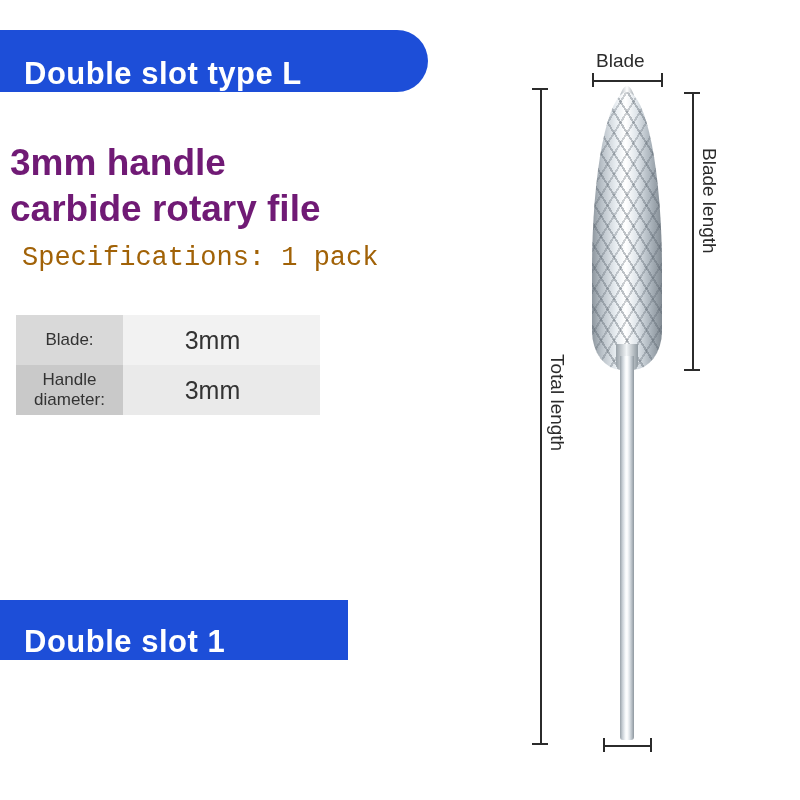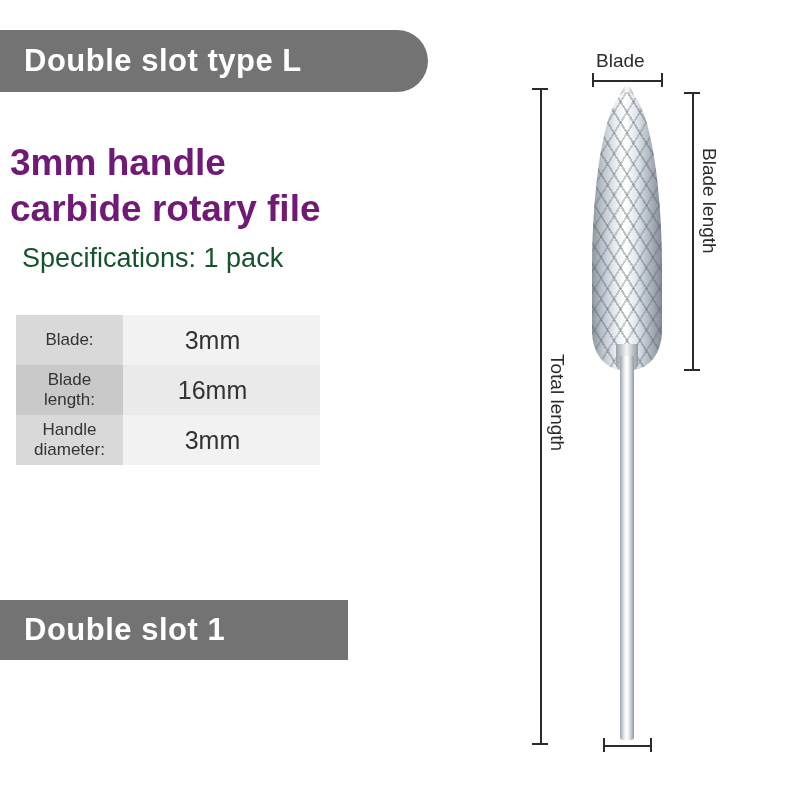--- a/index.html
+++ b/index.html
@@ -19,25 +19,25 @@
   .left-col {
     position: absolute;
     left: 0;
     top: 0;
     width: 470px;
     height: 800px;
   }
 
   .banner {
     position: absolute;
-    background: #737373;
+    background: #1d4ed8;
     color: #ffffff;
     font-weight: bold;
     display: flex;
-    align-items: center;
+    align-items: flex-end;
     letter-spacing: 0.5px;
   }
   .banner-top {
     left: 0;
     top: 30px;
     width: 428px;
     height: 62px;
     border-top-right-radius: 31px;
     border-bottom-right-radius: 31px;
     font-size: 31px;
@@ -62,22 +62,23 @@
     color: #701a75;
     font-size: 37px;
     font-weight: bold;
     line-height: 1.25;
   }
 
   .spec-title {
     position: absolute;
     left: 22px;
     top: 243px;
-    color: #14532d;
+    color: #a16207;
     font-size: 27px;
+    font-family: Liberation Mono, monospace;
   }
 
   
   .spec-table {
     position: absolute;
     left: 16px;
     top: 315px;
     width: 304px;
     border-collapse: collapse;
     table-layout: fixed;
@@ -241,24 +242,20 @@
     <span>Specifications: 1 pack</span>
   </div>
 
   <table class="spec-table">
     <tbody id="spec-rows">
         <tr>
           <td class="label">Blade:</td>
           <td class="value">3mm</td>
         </tr>
         <tr>
-          <td class="label">Blade length:</td>
-          <td class="value">16mm</td>
-        </tr>
-        <tr>
           <td class="label">Handle diameter:</td>
           <td class="value">3mm</td>
         </tr>
       </tbody>
   </table>
 
   <div class="banner banner-bottom">
     <span>Double slot 1</span>
   </div>
 

